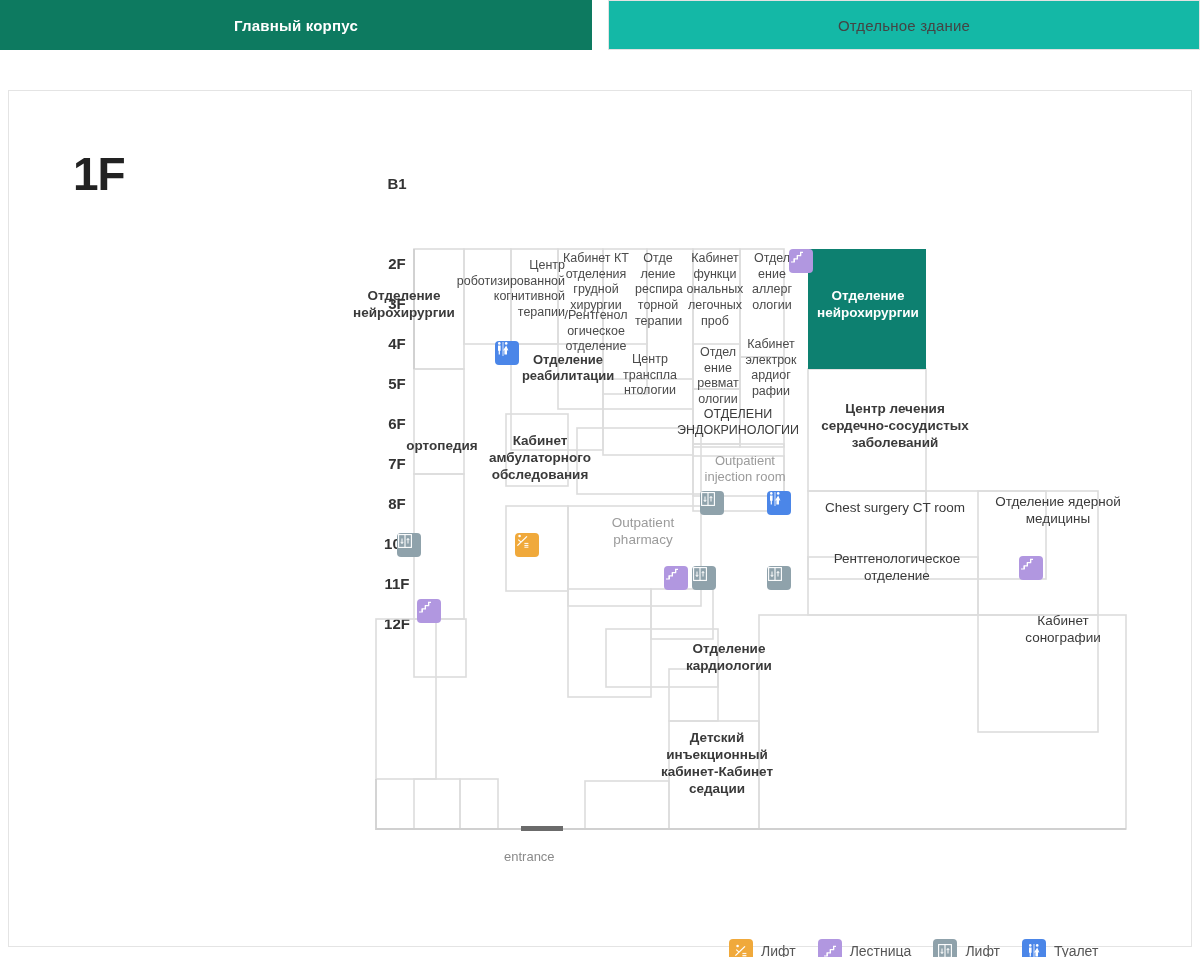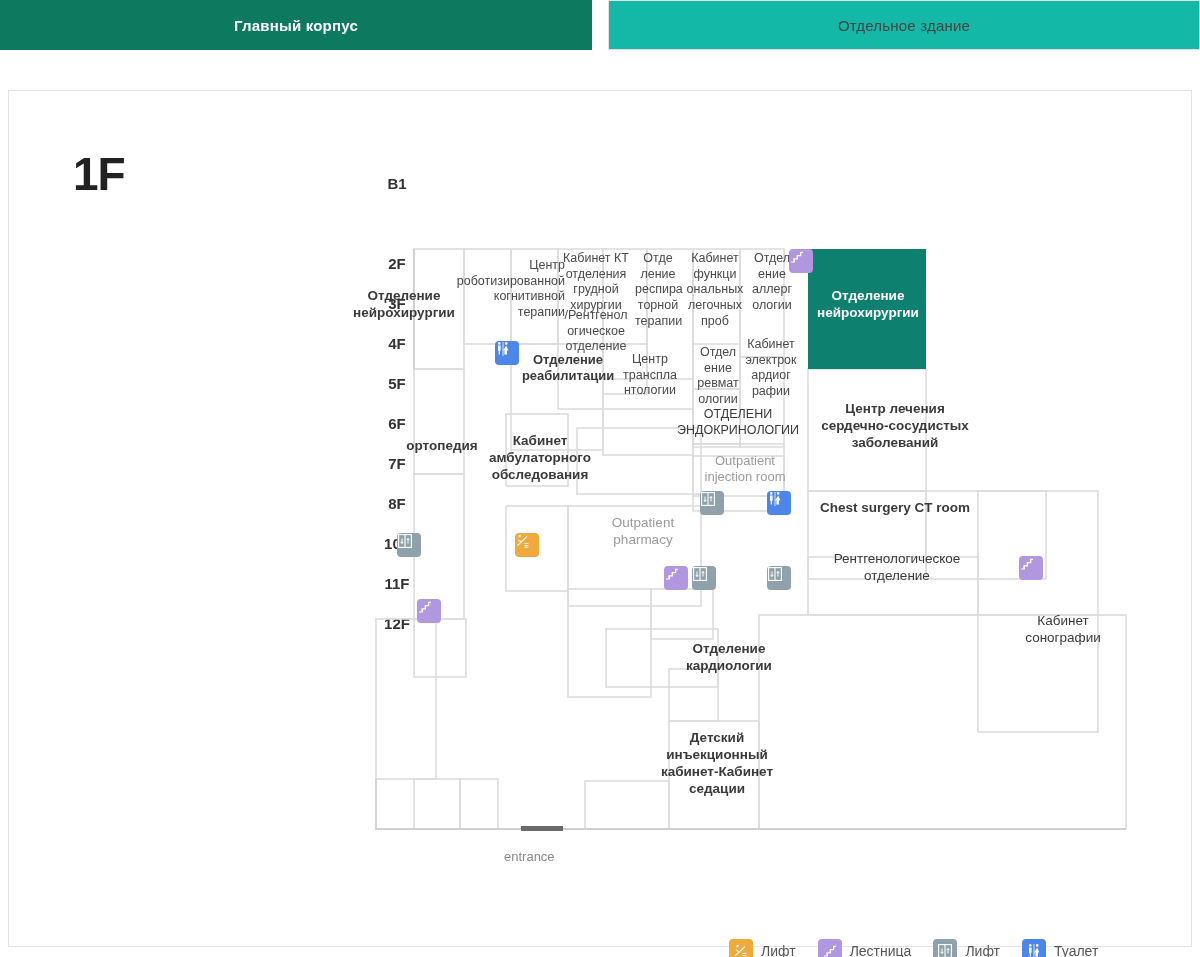--- a/index.html
+++ b/index.html
@@ -295,22 +295,24 @@
       <div class="room-label rl-dark" style="left:467px;top:342px;width:128px;font-size:13.5px;">Кабинет
 амбулаторного
 обследования</div>
 
       <div class="room-label rl-gray" style="left:686px;top:362px;width:100px;font-size:13px;">Outpatient
 injection room</div>
 
       <div class="room-label rl-gray" style="left:580px;top:424px;width:108px;font-size:13.5px;">Outpatient
 pharmacy</div>
 
-      <div class="room-label rl-dark" style="left:800px;top:409px;width:172px;font-size:13.5px;font-weight:bold;">Chest surgery CT room</div>
-
+      <div class="room-label rl-dark" style="left:800px;top:409px;width:172px;font-size:13.5px;font-weight:normal;">Chest surgery CT room</div>
+
+      <div class="room-label rl-dark" style="left:970px;top:403px;width:158px;font-size:13.5px;font-weight:normal;">Отделение ядерной
+медицины</div>
 
       <div class="room-label rl-dark" style="left:800px;top:460px;width:176px;font-size:13.5px;font-weight:normal;">Рентгенологическое
 отделение</div>
 
       <div class="room-label rl-dark" style="left:981px;top:522px;width:146px;font-size:13.5px;font-weight:normal;">Кабинет
 сонографии</div>
 
       <div class="room-label rl-dark" style="left:656px;top:550px;width:128px;font-size:13.5px;">Отделение
 кардиологии</div>
 

